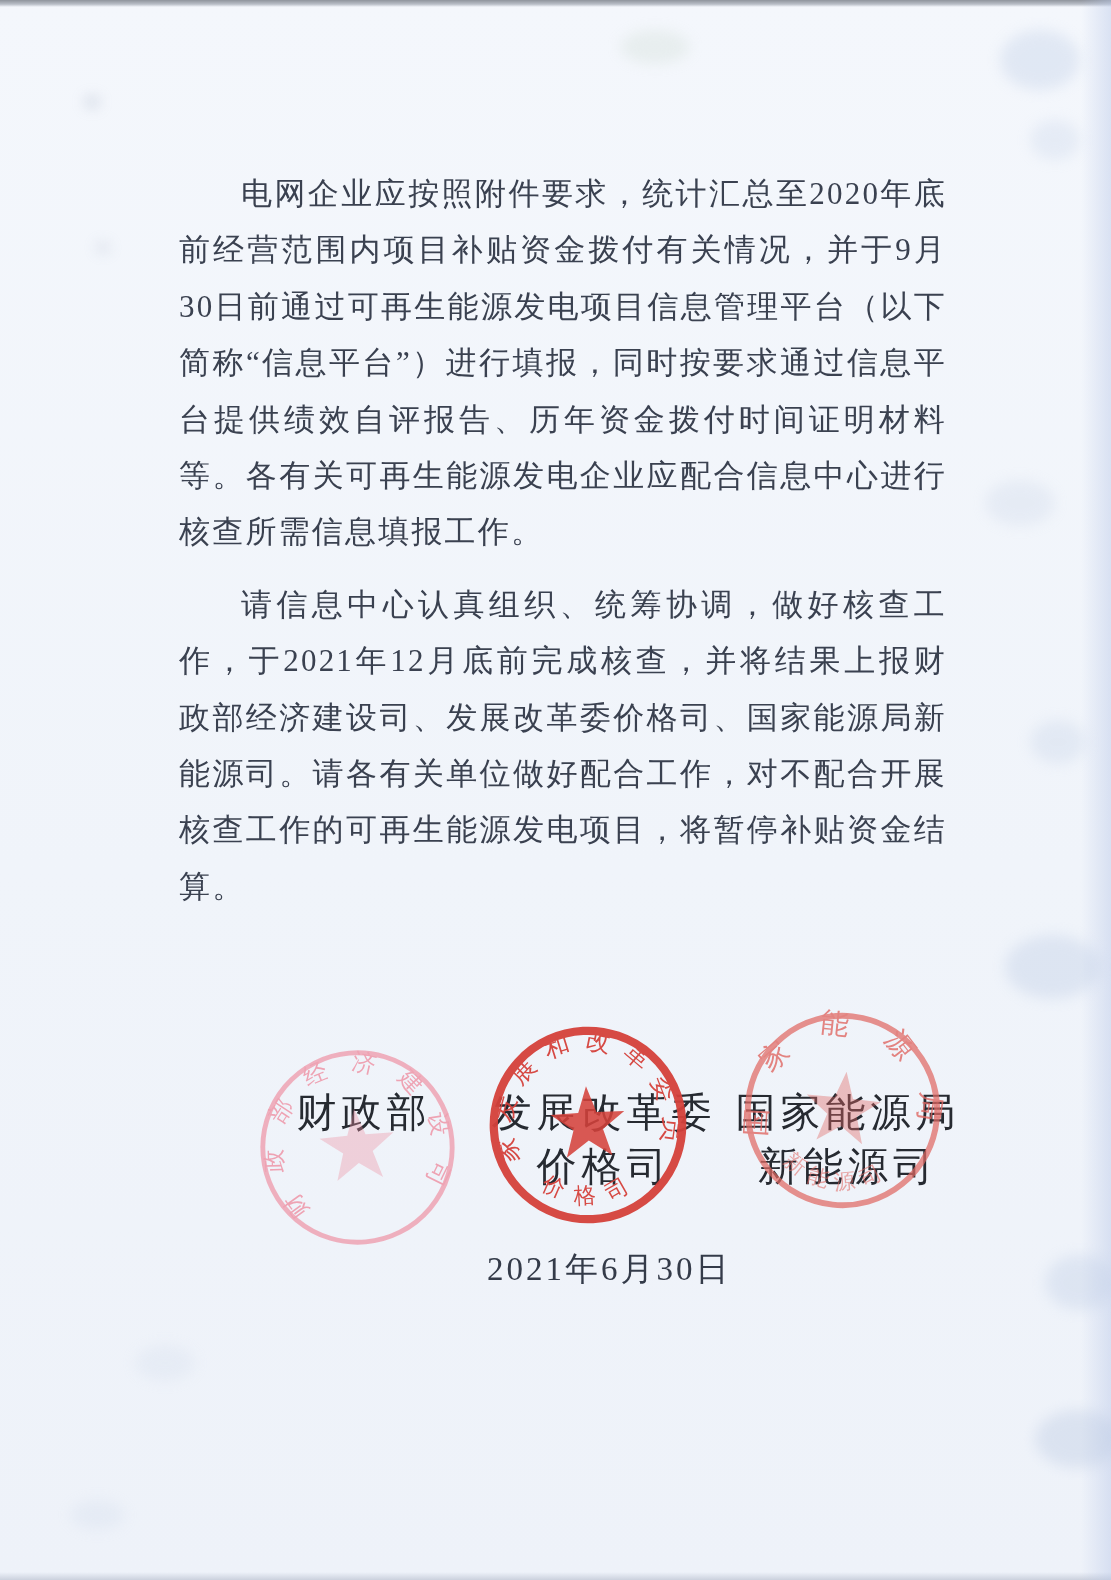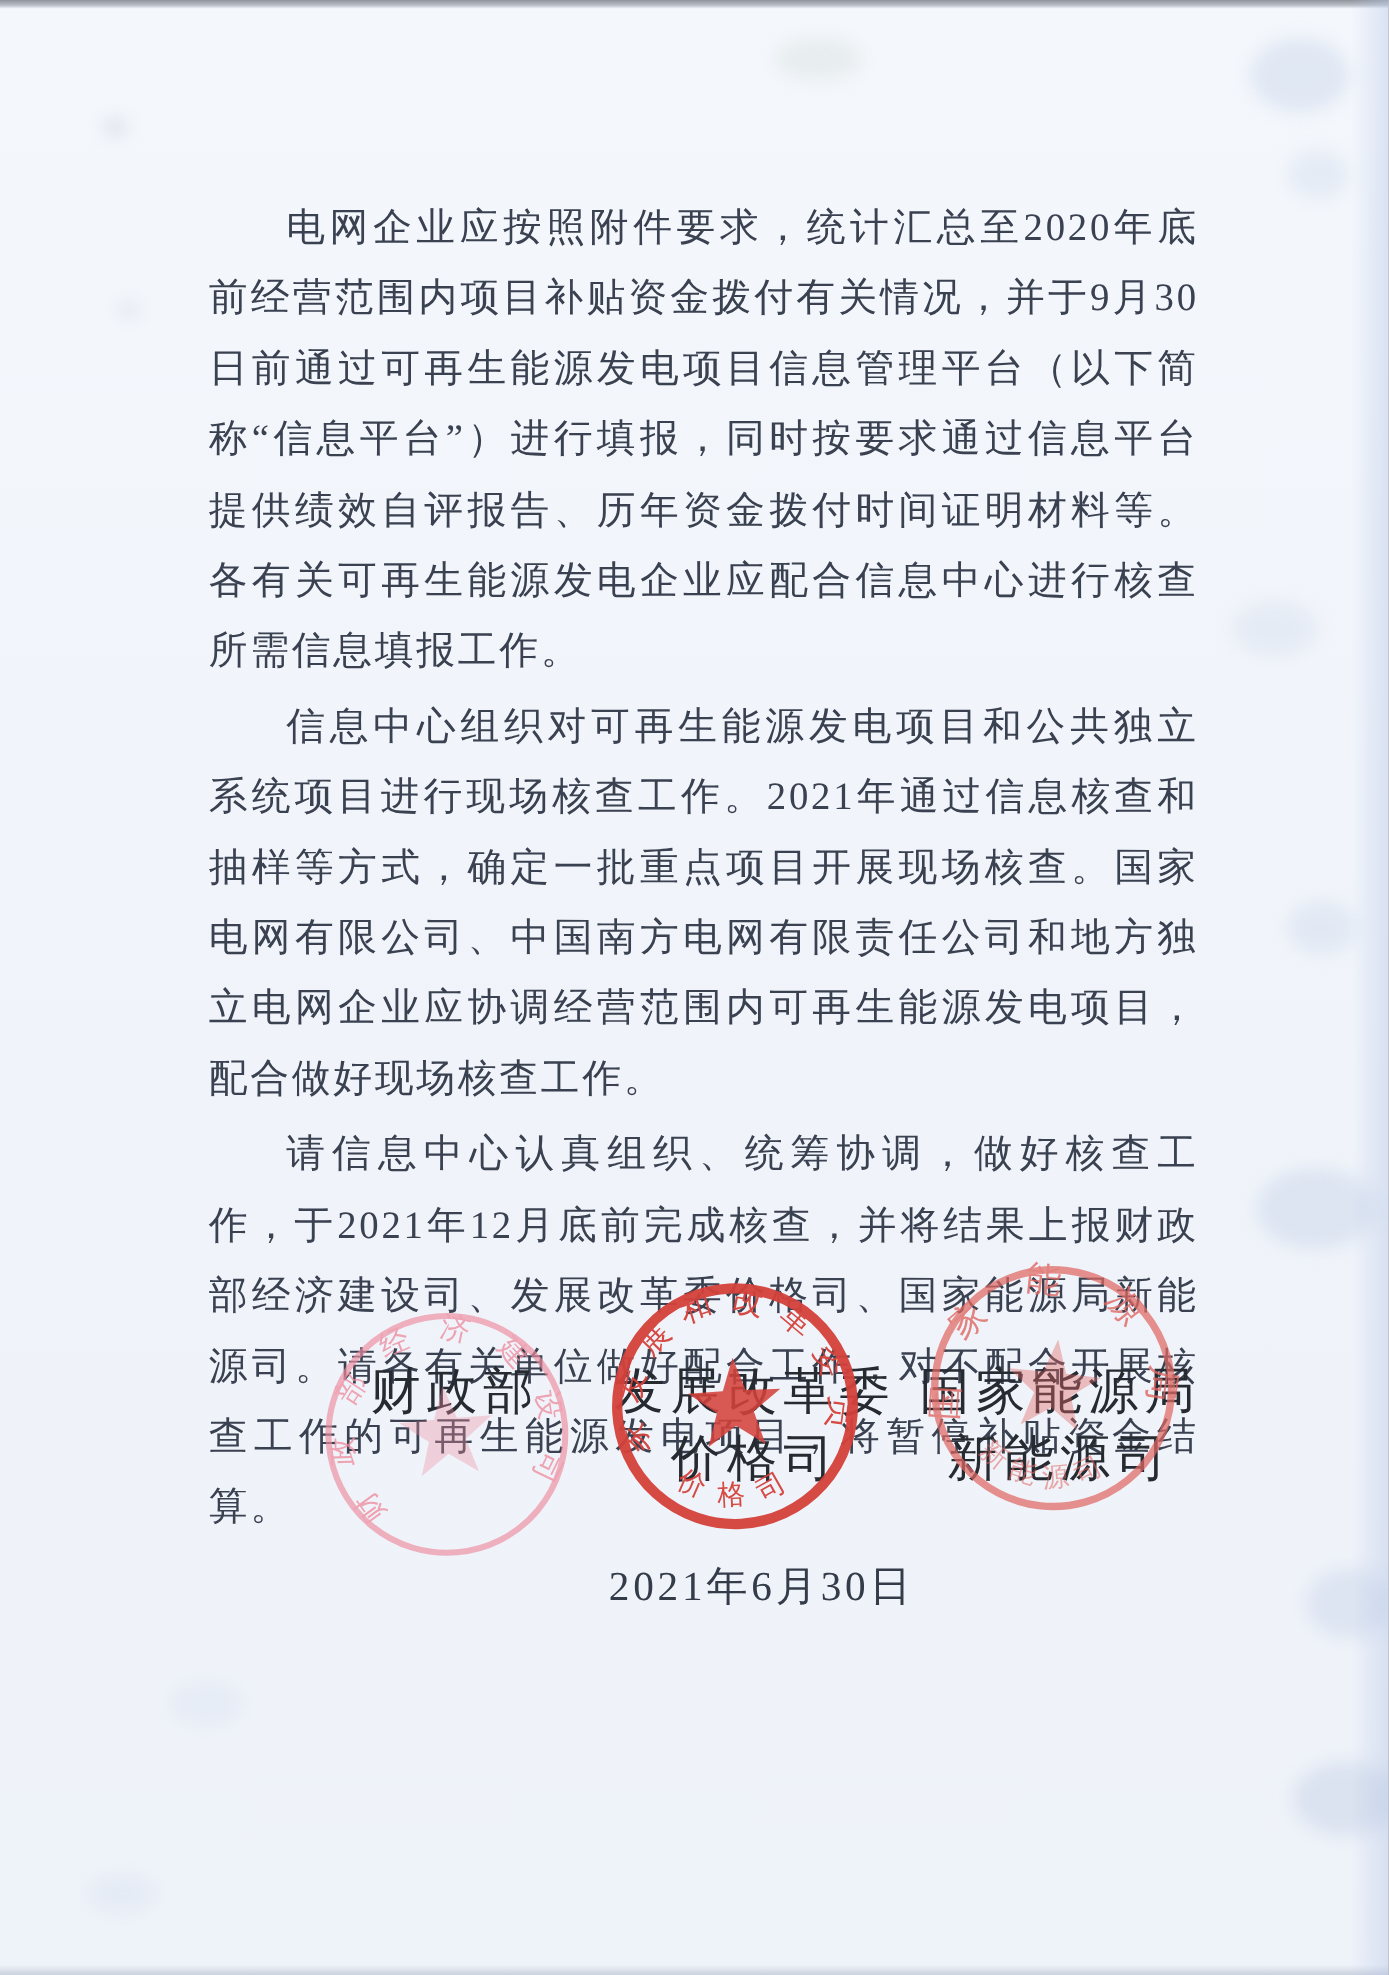--- a/index.html
+++ b/index.html
@@ -16,21 +16,21 @@
     background:linear-gradient(180deg,#8f949c 0%,#b9bec7 60%,rgba(200,205,215,0));}
   .edge-bottom{position:absolute;bottom:0;left:0;right:0;height:8px;
     background:linear-gradient(0deg,rgba(150,160,180,.4),rgba(150,160,180,0));}
   .edge-right{position:absolute;top:0;bottom:0;right:0;width:30px;
     background:linear-gradient(90deg,rgba(190,205,235,0),rgba(186,200,232,.45));}
   
   .smudge{position:absolute;border-radius:50%;filter:blur(7px);pointer-events:none;}
   
   .content{position:absolute;left:163px;top:150px;width:800px;color:#3a4150;}
   .content p{
-    margin:4px;text-indent:2em;
+    margin:16px;text-indent:2em;
     font-size:31px;line-height:56.4px;letter-spacing:2.2px;
     text-align:justify;text-justify:inter-character;
   }
   
   .org-label{
     position:absolute;top:1086px;width:280px;
     text-align:center;color:#262a31;
     font-size:40px;line-height:54px;letter-spacing:5px;
   }
   .org-label-1{left:224px;}
@@ -82,21 +82,20 @@
   <div class="smudge" style="left:985px;top:480px;width:70px;height:46px;background:#bcc9e0;opacity:.22;"></div>
   <div class="smudge" style="left:1030px;top:720px;width:56px;height:44px;background:#b8c8e2;opacity:.25;"></div>
   <div class="smudge" style="left:1005px;top:935px;width:95px;height:64px;background:#b2c3e0;opacity:.3;"></div>
   <div class="smudge" style="left:1045px;top:1255px;width:70px;height:55px;background:#b6c6e2;opacity:.3;"></div>
   <div class="smudge" style="left:1035px;top:1410px;width:85px;height:58px;background:#b2c2de;opacity:.32;"></div>
   <div class="smudge" style="left:135px;top:1345px;width:60px;height:36px;background:#c6d2e6;opacity:.2;"></div>
   <div class="smudge" style="left:70px;top:1500px;width:55px;height:30px;background:#c2cfe4;opacity:.2;"></div>
 
   <div class="content">
     <p>电网企业应按照附件要求，统计汇总至2020年底前经营范围内项目补贴资金拨付有关情况，并于9月30日前通过可再生能源发电项目信息管理平台（以下简称“信息平台”）进行填报，同时按要求通过信息平台提供绩效自评报告、历年资金拨付时间证明材料等。各有关可再生能源发电企业应配合信息中心进行核查所需信息填报工作。</p>
-    <p>信息中心组织对可再生能源发电项目和公共独立系统项目进行现场核查工作。2021年通过信息核查和抽样等方式，确定一批重点项目开展现场核查。国家电网有限公司、中国南方电网有限责任公司和地方独立电网企业应协调经营范围内可再生能源发电项目，配合做好现场核查工作。</p>
     <p>请信息中心认真组织、统筹协调，做好核查工作，于2021年12月底前完成核查，并将结果上报财政部经济建设司、发展改革委价格司、国家能源局新能源司。请各有关单位做好配合工作，对不配合开展核查工作的可再生能源发电项目，将暂停补贴资金结算。</p>
   </div>
 
   <svg width="0" height="0" style="position:absolute" aria-hidden="true">
     <defs>
       <path id="sealRingPath" d="M 41.1,149.7 A 78,78 0 1 1 168.9,149.7"></path>
       <path id="sealBottomPath" d="M 39.5,150.9 A 80,80 0 0 0 170.5,150.9"></path>
     </defs>
   </svg>
 

